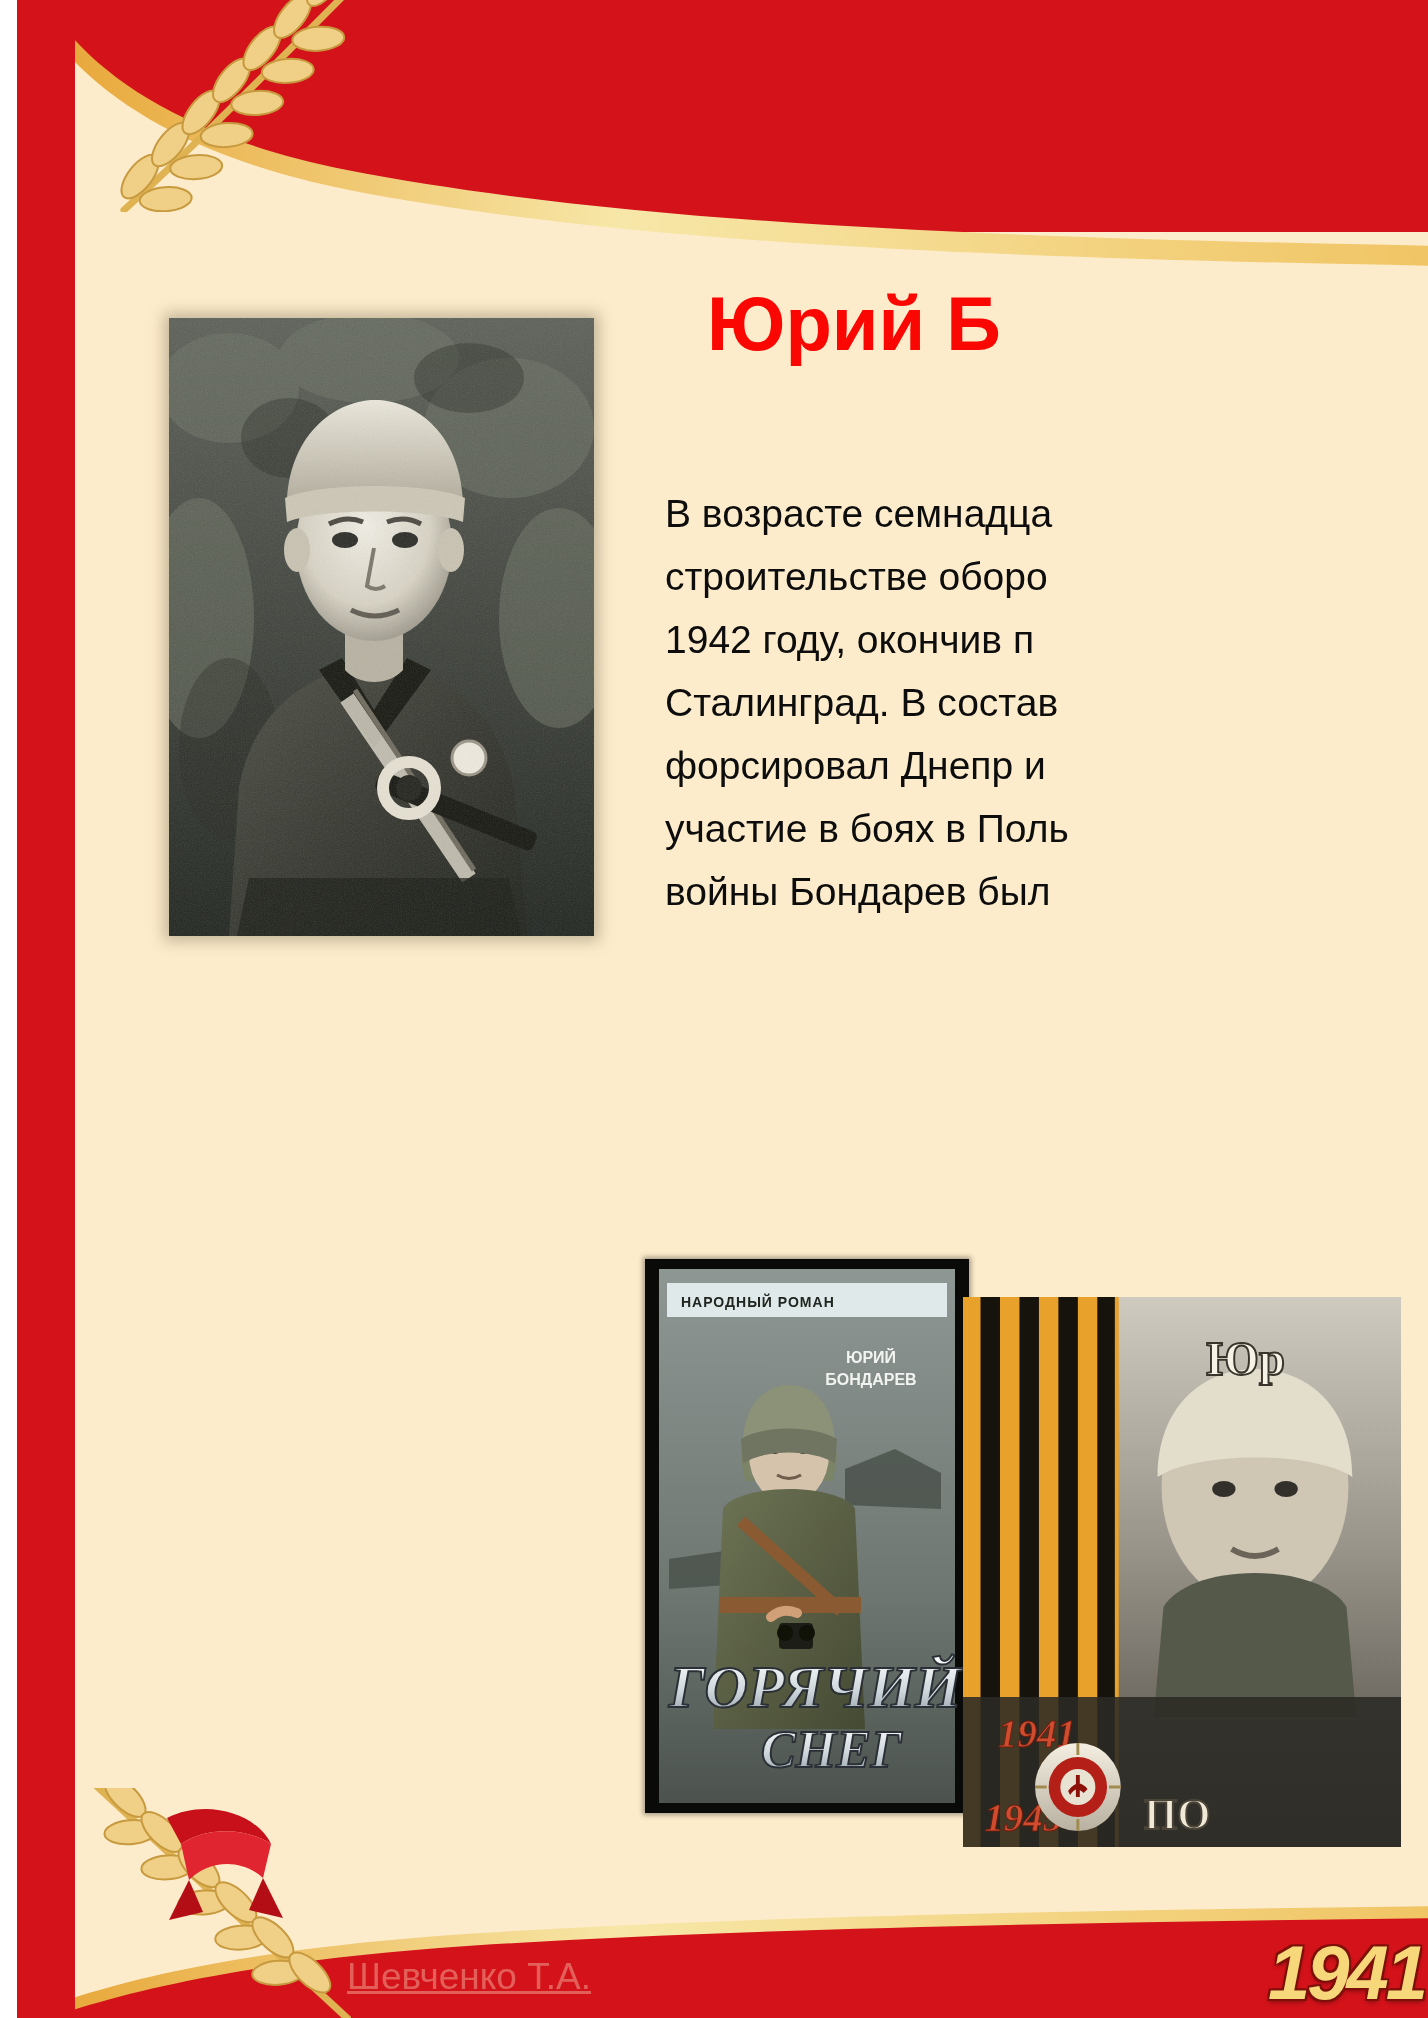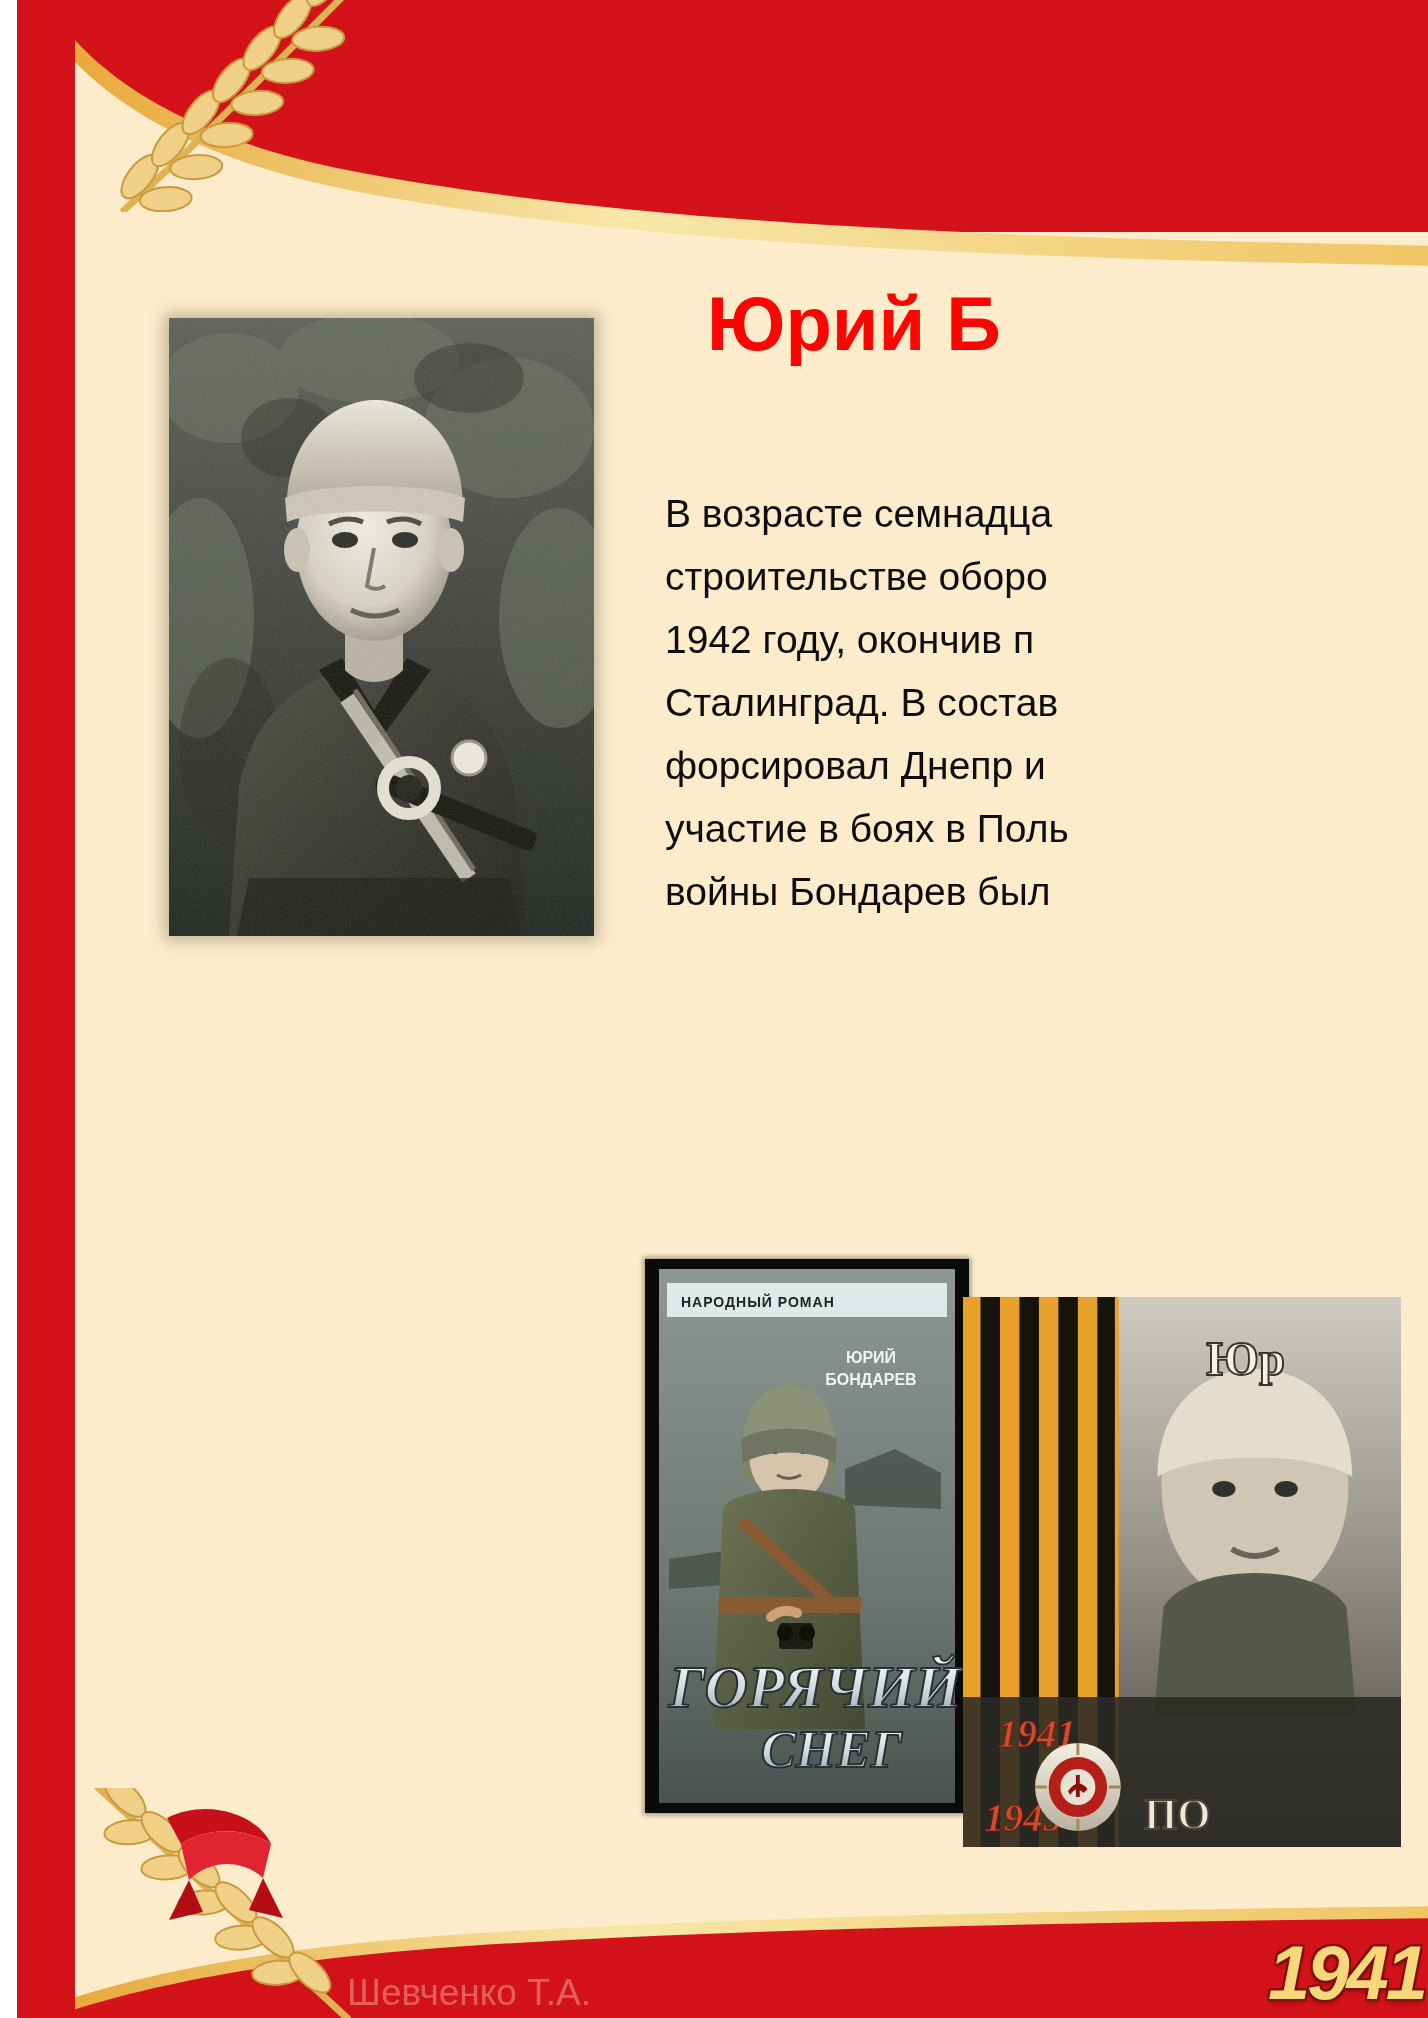--- a/index.html
+++ b/index.html
@@ -141,26 +141,27 @@
     z-index: 11;
     background: #a3a3a3;
     overflow: hidden;
   }
   .ribbon-poster svg { display: block; width: 100%; height: 100%; }
 
   
   .watermark {
     position: absolute;
     left: 330px;
-    bottom: 4px;
+    bottom: 20px;
     z-index: 15;
     color: #e8776c;
     font-size: 37px;
     opacity: 0.78;
     white-space: nowrap;
+    text-decoration: underline;
   }
 
   
   .year-badge {
     position: absolute;
     right: 20px;
     bottom: 2px;
     z-index: 15;
     font-size: 76px;
     font-weight: bold;

